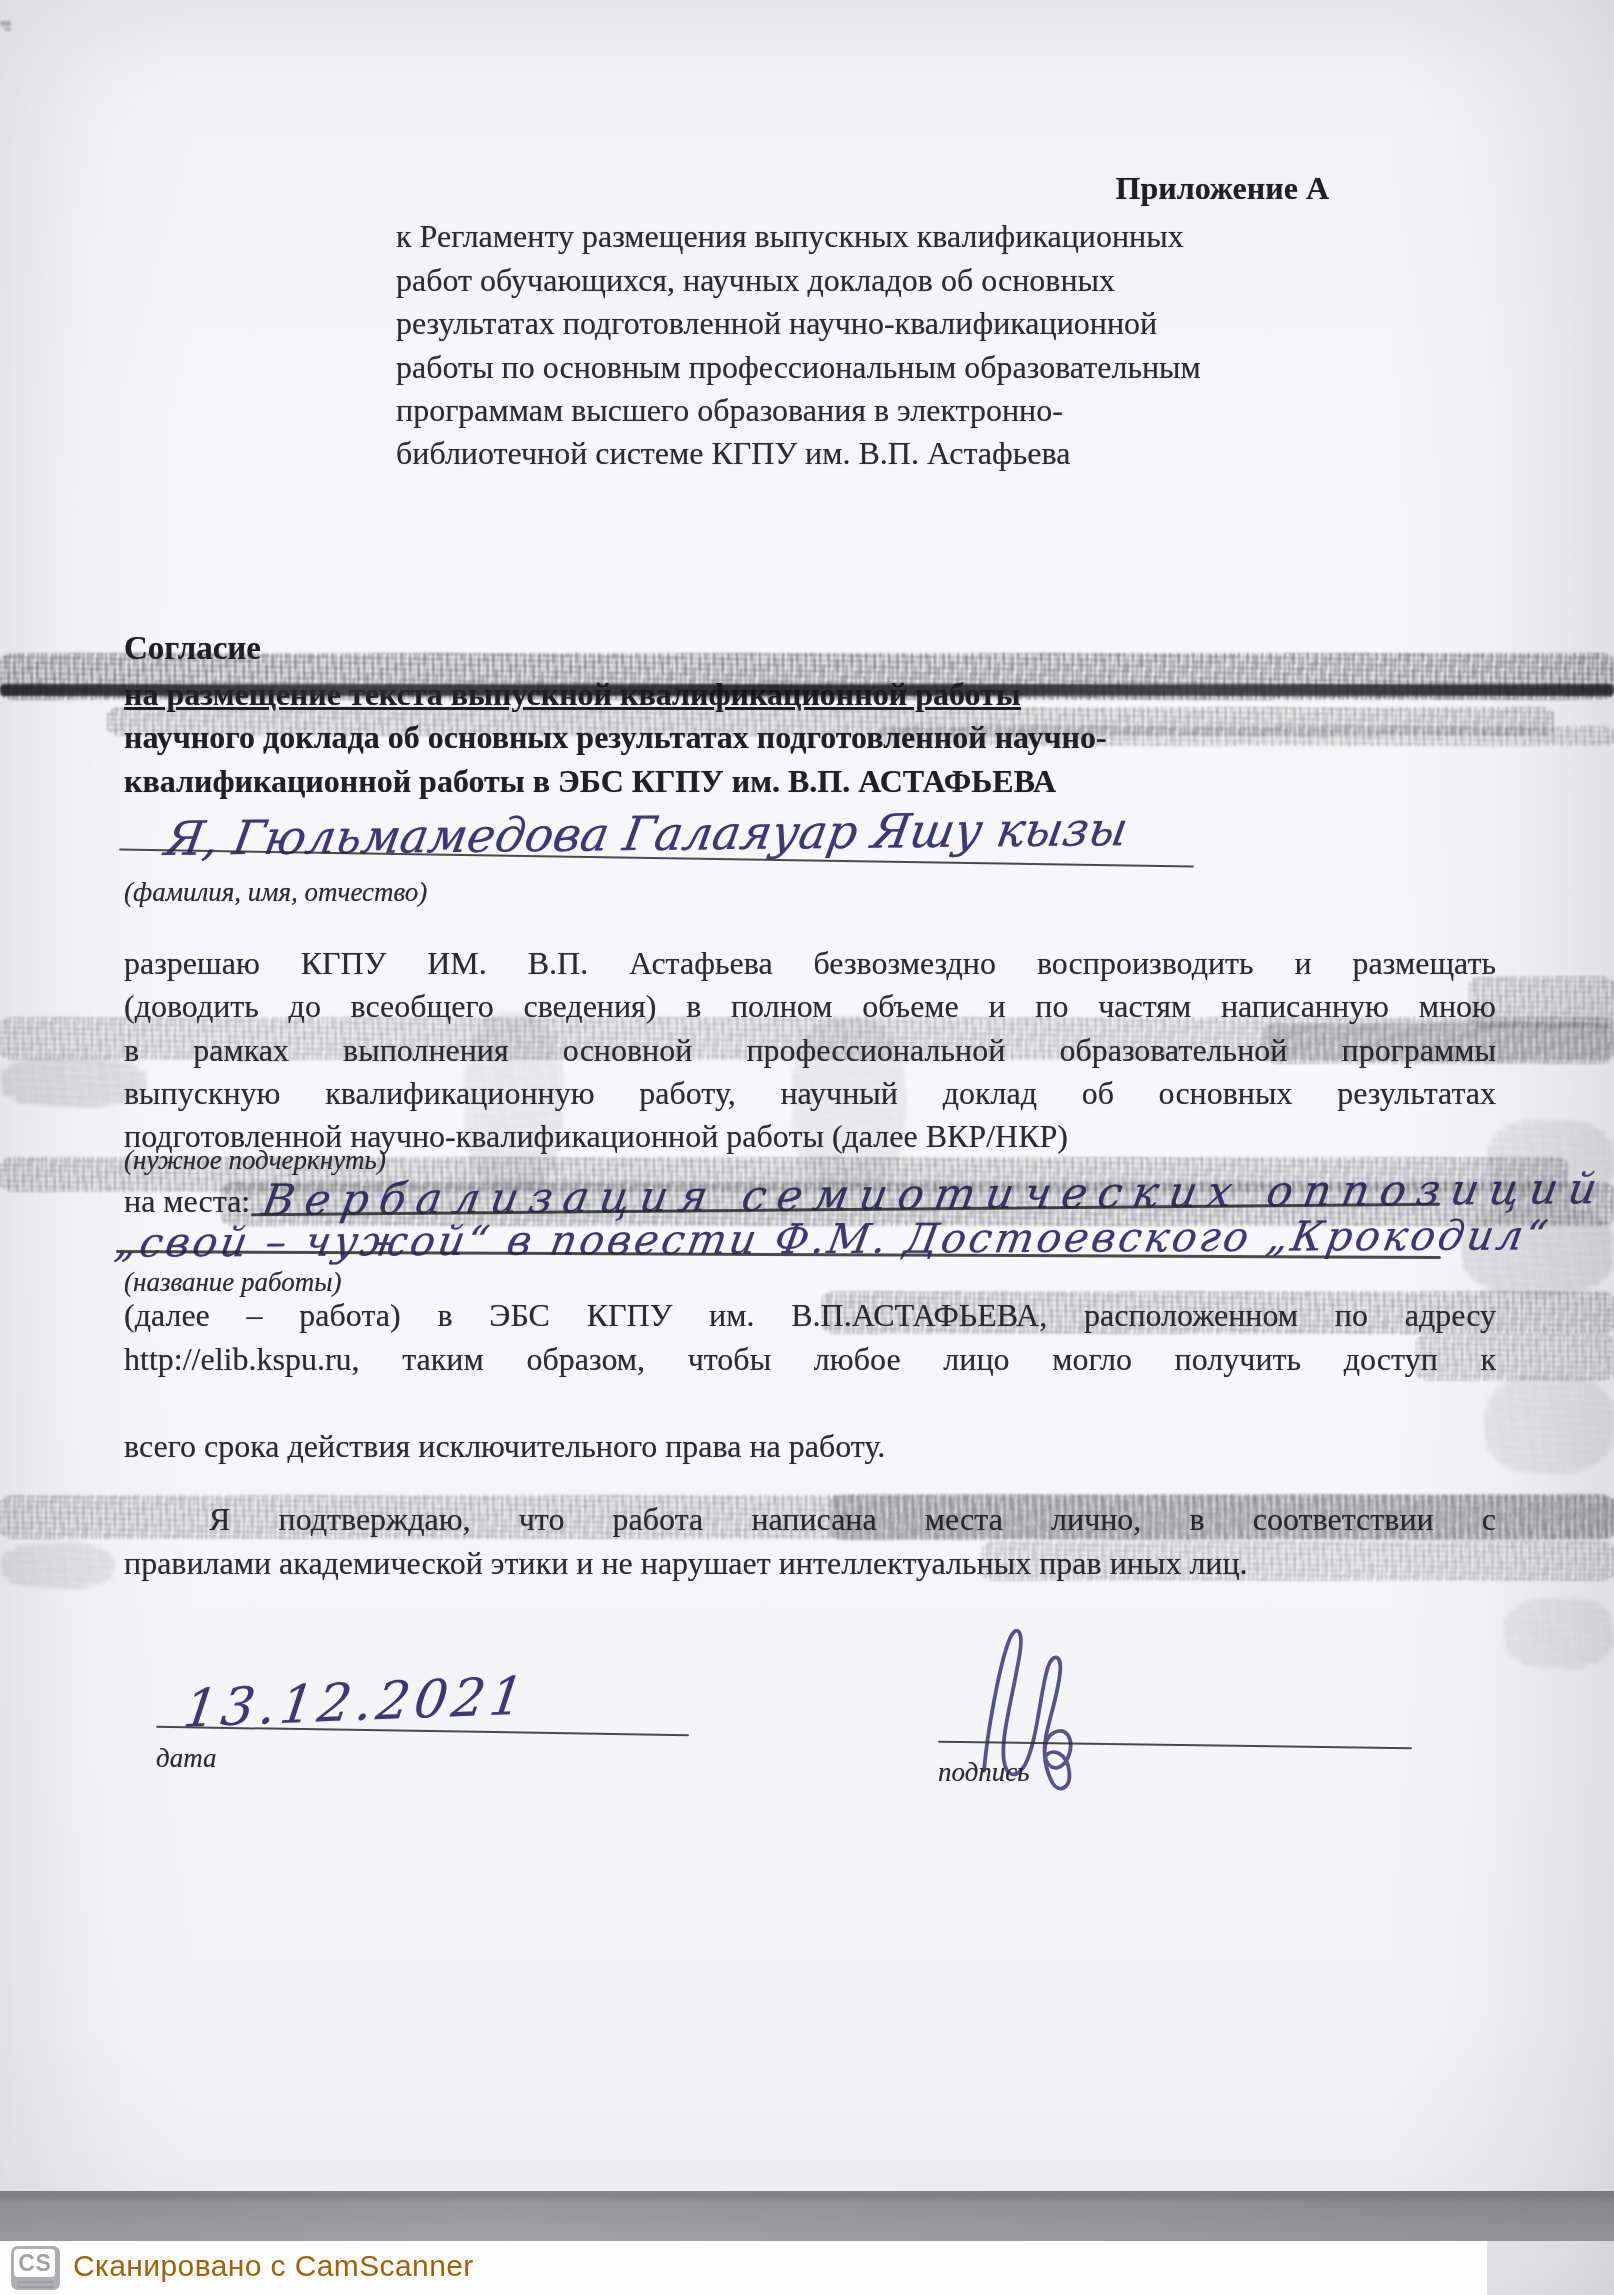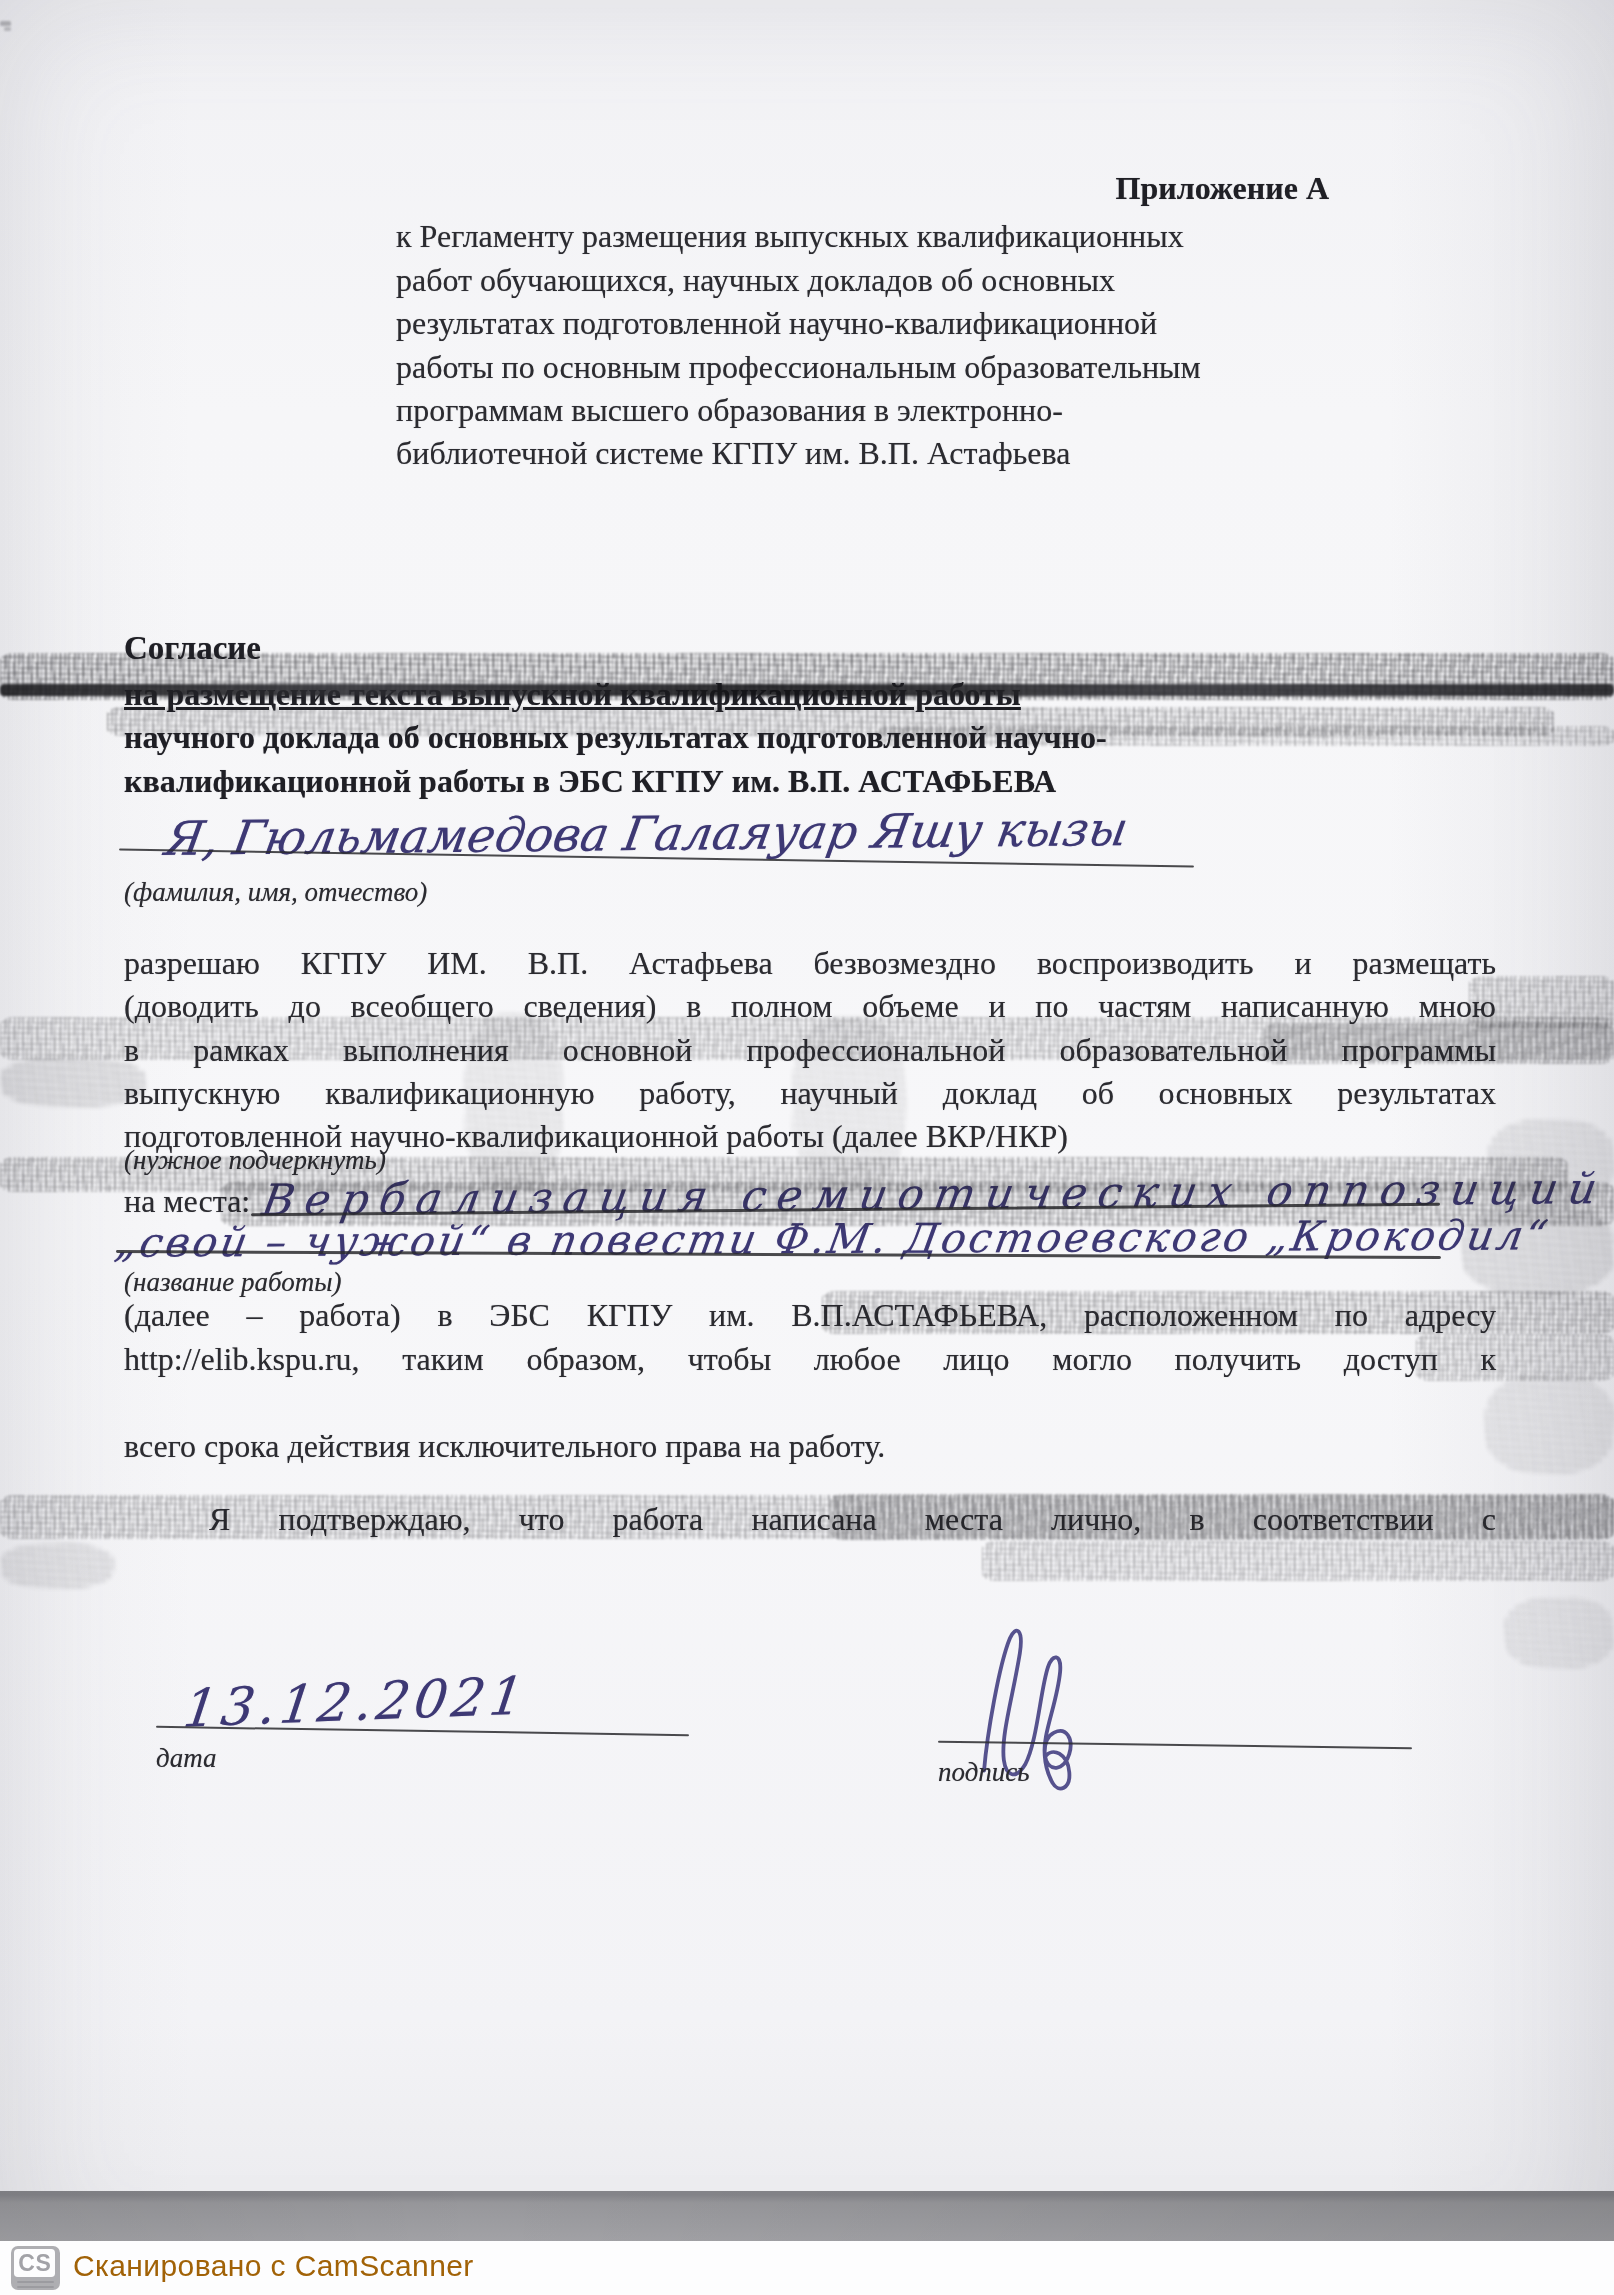--- a/index.html
+++ b/index.html
@@ -55,21 +55,21 @@
     filter:blur(2.3px);border-radius:40%;
   }
   .edge-tick{position:absolute;background:#46464c;filter:blur(0.8px);border-radius:1.5px;}
   .photo-band{
     position:absolute;left:0;width:1614px;top:2191px;height:50px;
     background:
       linear-gradient(90deg,rgba(0,0,0,.06),rgba(0,0,0,0) 30%,rgba(0,0,0,.05) 70%,rgba(0,0,0,.1)),
       linear-gradient(180deg,#85858a 0 3.8px,#97979b 12px,#a2a2a6 100%);
   }
   .footer-strip{
-    position:absolute;left:0;width:1614px;top:2241px;height:54px;
+    position:absolute;left:0;width:1487px;top:2241px;height:54px;
     background:#fdfdfe;font-family:"Liberation Sans", sans-serif;
   }
   .cs-badge{
     position:absolute;left:10.7px;top:4.6px;width:49px;height:44px;
     background:#aeaeb2;border-radius:6.9px;
   }
   .cs-badge .cs-inner{
     position:absolute;left:3.8px;top:3.8px;width:41px;height:28px;
     background:#fdfdfe;border-radius:3.8px;
     display:flex;align-items:center;justify-content:center;
@@ -119,20 +119,21 @@
   <div class="rule" style="left:251px;top:1208px;width:1189px;transform:rotate(-.5deg);height:3px;"></div>
   <div class="ink" style="left:116px;top:1215px;font-size:41px;transform:rotate(-.3deg);letter-spacing:3px;"><span>„свой – чужой“ в повести Ф.М. Достоевского „Крокодил“</span></div>
   <div class="rule" style="left:116px;top:1253px;width:1325px;transform:rotate(.25deg);height:3px;"></div>
   <div class="print caption center" style="left:124px;top:1266px;width:1372px;">(название работы)</div>
 
   <div class="print jline" style="left:124px;top:1294px;width:1372px;">(далее – работа) в ЭБС КГПУ им. В.П.АСТАФЬЕВА, расположенном по адресу</div>
   <div class="print jline" style="left:124px;top:1338px;width:1372px;">http://elib.kspu.ru, таким образом, чтобы любое лицо могло получить доступ к</div>
   <div class="print wrapok" style="left:124px;top:1425px;width:1372px;">всего срока действия исключительного права на работу.</div>
 
   <div class="print jline" style="left:124px;top:1498px;width:1372px;text-indent:85px;">Я подтверждаю, что работа написана места лично, в соответствии с</div>
+  <div class="print wrapok" style="left:124px;top:1542px;width:1372px;">правилами академической этики и не нарушает интеллектуальных прав иных лиц.</div>
 
   <div class="ink" style="left:184px;top:1672px;font-size:52px;transform:rotate(-2.2deg);letter-spacing:4.6px;"><span>13.12.2021</span></div>
   <div class="rule" style="left:156px;top:1730px;width:533px;transform:rotate(.9deg);"></div>
   <div class="print caption center" style="left:156px;top:1742px;width:533px;">дата</div>
 
   <svg class="sig-svg" width="145" height="175" viewBox="0 0 190 230">
     <path d="M30,198 C34,150 50,58 64,24 C72,6 82,12 77,44 C68,100 52,152 56,184
              C59,206 72,210 84,190 C100,160 104,92 114,62 C120,44 132,44 130,68
              C126,110 106,152 110,178 C114,202 136,198 142,176 C148,156 138,140 122,148
              C102,158 110,196 120,214 C128,228 144,222 142,200 C140,176 120,166 110,180" fill="none" stroke="#454082" stroke-width="5" stroke-linecap="round" opacity=".9"></path>

